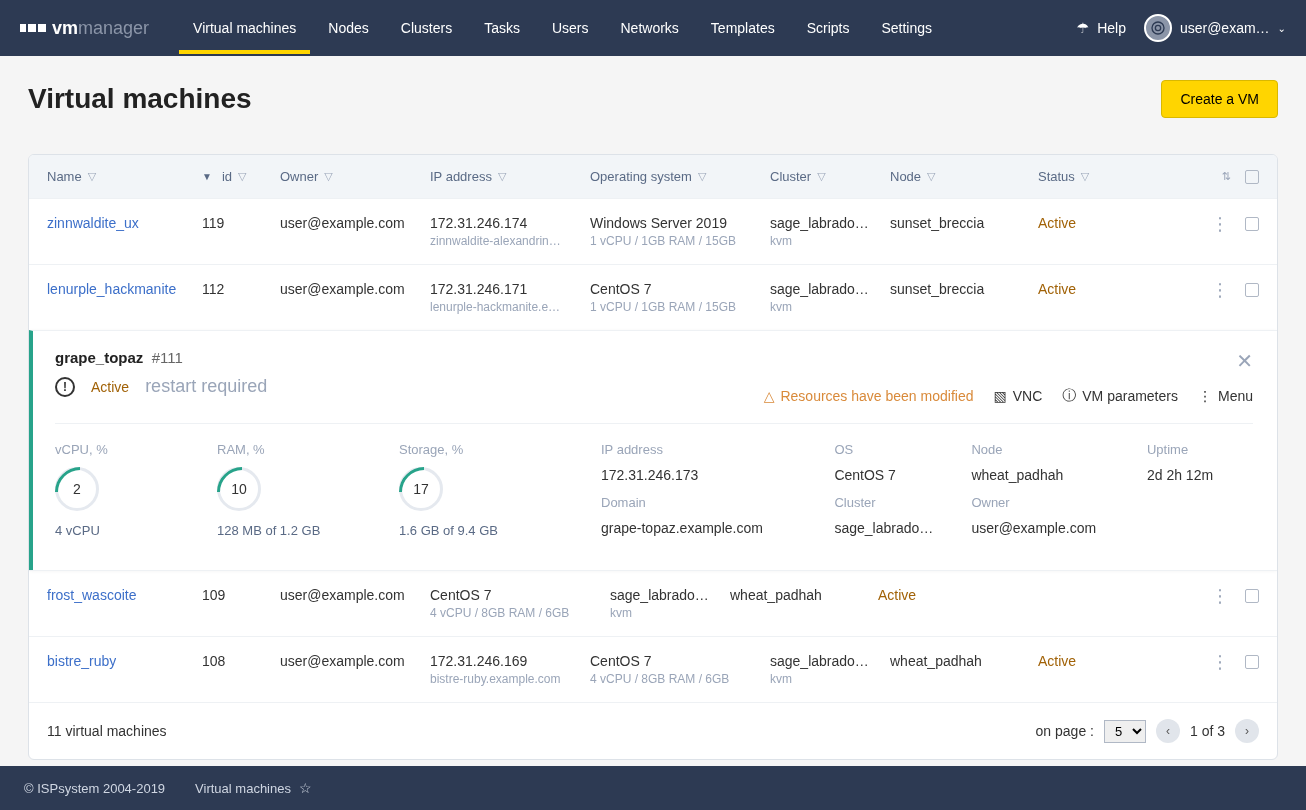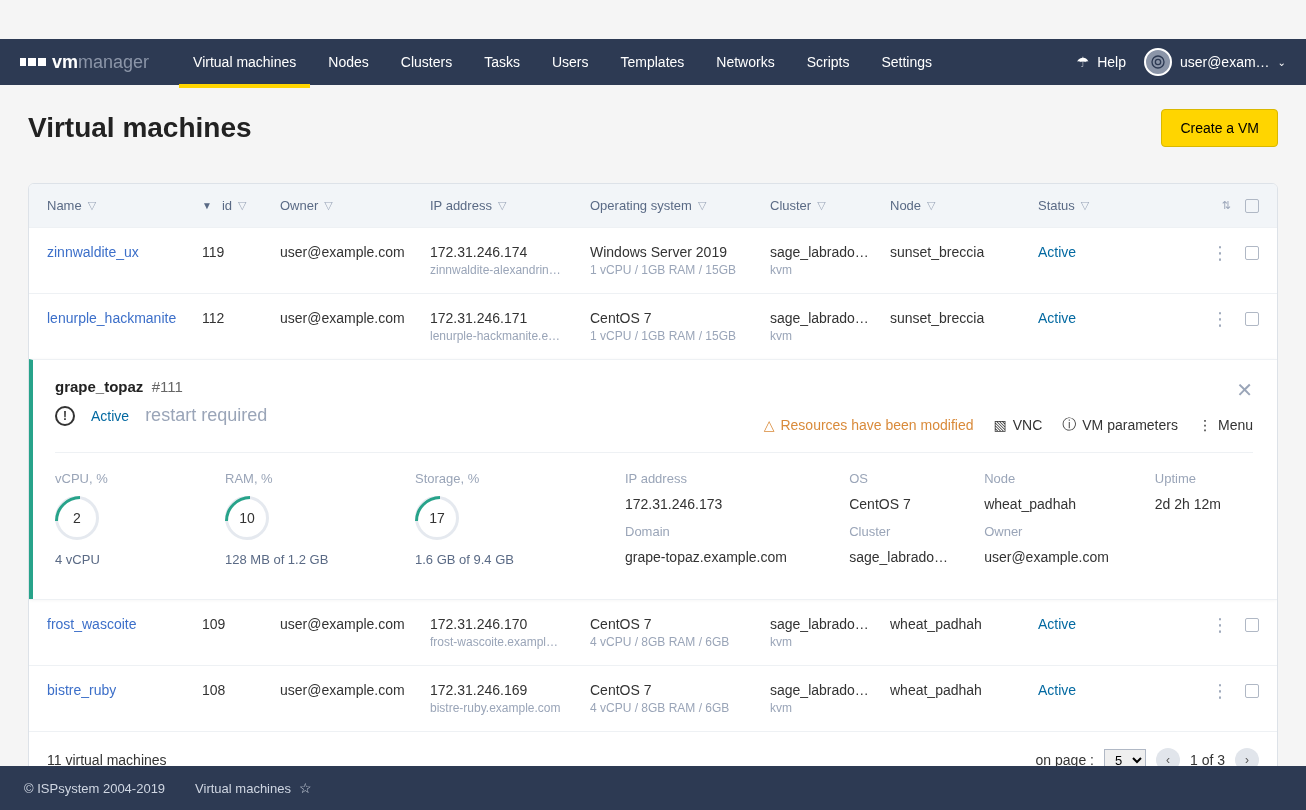--- a/index.html
+++ b/index.html
@@ -1,17 +1,17 @@
 <!DOCTYPE html>
 <html><head>
 <meta charset="utf-8">
 <style>
 * { box-sizing: border-box; margin: 0; padding: 0; }
 body { font-family: -apple-system, BlinkMacSystemFont, "Segoe UI", Arial, sans-serif; background: #f5f5f5; color: #333; font-size: 14px; }
-.header { background: #2d3a53; color: #fff; display: flex; align-items: center; height: 46px; padding: 16px 20px; margin-top: 39px; }
+.header { background: #2d3a53; color: #fff; display: flex; align-items: center; height: 56px; padding: 16px 20px; }
 .logo { display: flex; align-items: center; gap: 6px; font-size: 18px; font-weight: 400; margin-right: 30px; }
 .logo-mark { display: flex; gap: 2px; }
 .logo-mark span { width: 8px; height: 8px; background: #fff; }
 .logo-mark span:first-child { width: 6px; }
 .logo-vm { font-weight: 700; }
 .logo-mgr { color: #8b95a8; }
 .nav { display: flex; gap: 4px; flex: 1; }
 .nav-item { padding: 18px 14px; cursor: pointer; position: relative; font-size: 14px; }
 .nav-item.active::after { content: ""; position: absolute; left: 0; right: 0; bottom: 0; height: 4px; background: #ffd500; }
 .header-right { display: flex; align-items: center; gap: 18px; }
@@ -33,37 +33,37 @@
 .col-os { width: 180px; }
 .col-cluster { width: 120px; }
 .col-node { width: 148px; }
 .col-status { width: 108px; }
 .col-actions { flex: 1; justify-content: flex-end; gap: 14px; }
 .filter-icon { color: #9aa5b8; font-size: 11px; }
 .sort-icon { color: #5a6a85; font-size: 10px; margin-right: 4px; }
 .row { display: flex; align-items: flex-start; padding: 16px 18px; border-top: 1px solid #eef1f4; }
 .vm-name { color: #3c6fc9; cursor: pointer; }
 .sub { color: #9aa5b8; font-size: 12px; margin-top: 3px; }
-.status-active { color: #0369a1; }
+.status-active { color: #a16207; }
 .row-actions { flex: 1; display: flex; align-items: center; justify-content: flex-end; gap: 16px; }
 .kebab { color: #9aa5b8; cursor: pointer; font-size: 18px; line-height: 1; }
 .checkbox { width: 14px; height: 14px; border: 1px solid #b0b8c5; border-radius: 2px; cursor: pointer; }
 .detail-card { border-top: 1px solid #eef1f4; border-left: 4px solid #27a38a; background: #fff; padding: 18px 24px 22px 22px; box-shadow: 0 1px 4px rgba(0,0,0,0.05); }
 .detail-head { display: flex; align-items: flex-start; justify-content: space-between; }
 .detail-title { font-size: 15px; font-weight: 600; color: #222; }
 .detail-title .hash { color: #666; font-weight: 500; }
 .close-x { color: #9aa5b8; cursor: pointer; font-size: 20px; }
 .detail-sub { display: flex; align-items: center; gap: 16px; margin-top: 10px; }
 .warn-circle { width: 20px; height: 20px; border: 2px solid #333; border-radius: 50%; display: flex; align-items: center; justify-content: center; font-size: 12px; font-weight: bold; }
 .restart-req { color: #9aa5b8; font-size: 18px; }
 .detail-tools { display: flex; align-items: center; gap: 20px; font-size: 14px; }
 .tool { display: flex; align-items: center; gap: 6px; cursor: pointer; color: #333; }
 .tool.warn { color: #d98a3a; }
 .hr { border: 0; border-top: 1px solid #eef1f4; margin: 18px 0; }
-.metrics { display: flex; gap: 10px; }
+.metrics { display: flex; gap: 2px; }
 .metric { flex-shrink: 0; }
 .metric.gauge { width: 180px; }
 .metric-label { color: #9aa5b8; font-size: 13px; margin-bottom: 10px; }
 .gauge-circle { width: 44px; height: 44px; border: 3px solid #e5e9ef; border-radius: 50%; display: flex; align-items: center; justify-content: center; font-size: 14px; position: relative; }
 .gauge-circle::before { content: ""; position: absolute; top: -3px; left: -3px; width: 44px; height: 44px; border: 3px solid transparent; border-top-color: #27a38a; border-radius: 50%; transform: rotate(-45deg); }
 .metric-sub { color: #5a6a85; font-size: 13px; margin-top: 12px; }
 .info-block { width: 240px; }
 .info-block.narrow { width: 140px; }
 .info-val { font-size: 14px; color: #333; margin-bottom: 12px; }
 .footer-row { display: flex; align-items: center; justify-content: space-between; padding: 16px 18px; border-top: 1px solid #eef1f4; font-size: 14px; color: #333; }
@@ -87,22 +87,22 @@
         <span></span>
       </div>
     <span><span class="logo-vm">vm</span><span class="logo-mgr">manager</span></span>
   </div>
   <div class="nav">
     <div class="nav-item active">Virtual machines</div>
     <div class="nav-item">Nodes</div>
     <div class="nav-item">Clusters</div>
     <div class="nav-item">Tasks</div>
     <div class="nav-item">Users</div>
+    <div class="nav-item">Networks</div>
     <div class="nav-item">Templates</div>
-    <div class="nav-item">Networks</div>
     <div class="nav-item">Scripts</div>
     <div class="nav-item">Settings</div>
   </div>
   <div class="header-right">
     <div class="help-link">
       <span>☂</span>
       <span>Help</span>
     </div>
     <div class="user-link">
       <div class="avatar">
@@ -298,24 +298,20 @@
         </div>
       </div>
     </div>
 
     <div class="row">
       <div class="col col-name">
           <span class="vm-name trunc">frost_wascoite</span>
         </div>
       <div class="col col-id">109</div>
       <div class="col col-owner">user@example.com</div>
-      <div class="col col-ip" style="display:block">
-          <div>172.31.246.170</div>
-          <div class="sub trunc">frost-wascoite.exampl…</div>
-        </div>
       <div class="col col-os" style="display:block">
           <div>CentOS 7</div>
           <div class="sub">4 vCPU / 8GB RAM / 6GB</div>
         </div>
       <div class="col col-cluster" style="display:block">
           <div class="trunc">sage_labrado…</div>
           <div class="sub">kvm</div>
         </div>
       <div class="col col-node">wheat_padhah</div>
       <div class="col col-status status-active">Active</div>

